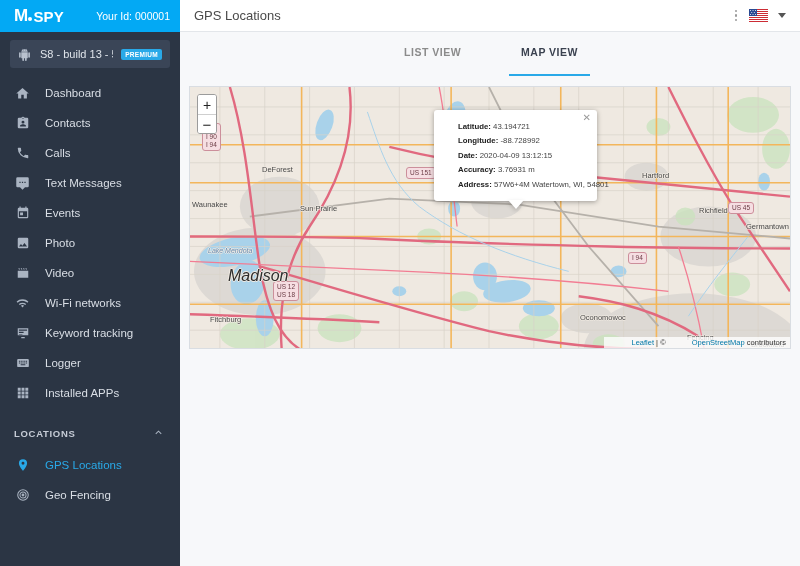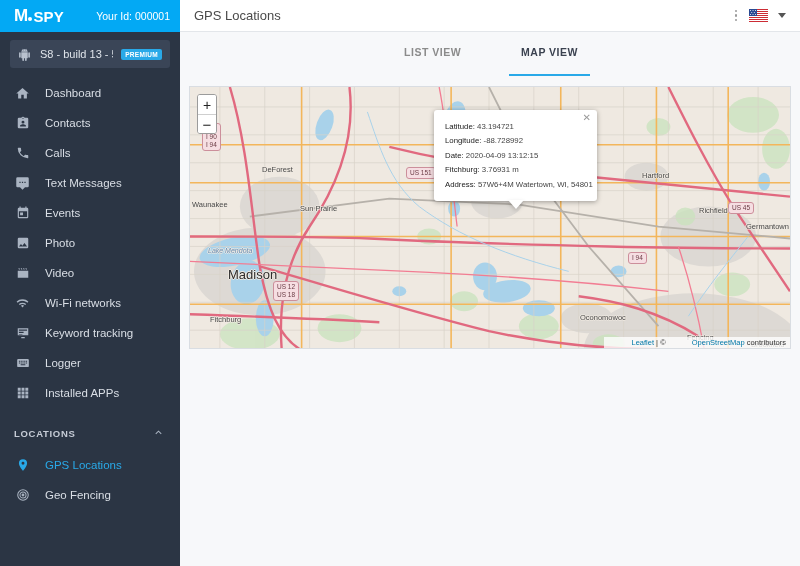--- a/index.html
+++ b/index.html
@@ -129,21 +129,21 @@
     position: absolute; left: 244px; top: 23px; width: 163px;
     background: #fff; border-radius: 3px;
     box-shadow: 0 1px 5px rgba(0,0,0,.35);
     padding: 10px 11px 9px 11px; z-index: 25;
   }
   .popup-close {
     position: absolute; right: 6px; top: 3px; font-size: 10px;
     color: #9a9a9a; cursor: pointer; line-height: 1;
   }
   .popup-row { font-size: 7.8px; color: #444; line-height: 1.85; white-space: nowrap; }
-  .popup-row b { color: #222; font-weight: normal; }
+  .popup-row b { color: #222; font-weight: bold; margin-left: 13px; }
   .popup-tip {
     position: absolute; left: 50%; bottom: -8px; margin-left: -8px;
     width: 0; height: 0; border-left: 8px solid transparent;
     border-right: 8px solid transparent; border-top: 9px solid #fff;
     filter: drop-shadow(0 2px 2px rgba(0,0,0,.2));
   }
 
   .attrib {
     position: absolute; right: 0; bottom: 0; z-index: 20;
     background: rgba(255,255,255,.78);
@@ -154,21 +154,21 @@
   .shield {
     position: absolute; background: #f6dee2; border: 1px solid #cc8f9b;
     border-radius: 3px; font-size: 6.5px; color: #6a3b44; padding: 1px 3px;
     line-height: 1.25; text-align: center; z-index: 8; white-space: nowrap;
   }
   .place {
     position: absolute; font-size: 7.5px; color: #4a4a4a; z-index: 9;
     white-space: nowrap;
     text-shadow: 1px 0 #efe9e1, -1px 0 #efe9e1, 0 1px #efe9e1, 0 -1px #efe9e1;
   }
-  .place.big { font-size: 13px; color: #2e2e2e; }
+  .place.big { font-size: 16px; color: #2e2e2e; font-style: italic; }
   .place.water { color: #6b8fb5; font-style: italic; font-size: 7px; }
 </style>
 </head>
 <body>
 
 <div id="app">
 
   <aside class="sidebar">
 
     <div class="brand">
@@ -501,21 +501,21 @@
           </div>
           <div class="popup-row">
             <b>Longitude:</b>
             <span>-88.728992</span>
           </div>
           <div class="popup-row">
             <b>Date:</b>
             <span>2020-04-09 13:12:15</span>
           </div>
           <div class="popup-row">
-            <b>Fitchburg:</b>
+            <b>Accuracy:</b>
             <span>3.76931 m</span>
           </div>
           <div class="popup-row">
             <b>Address:</b>
             <span>57W6+4M Watertown, WI, 54801</span>
           </div>
           <div class="popup-tip"></div>
         </div>
 
         <div class="attrib">

